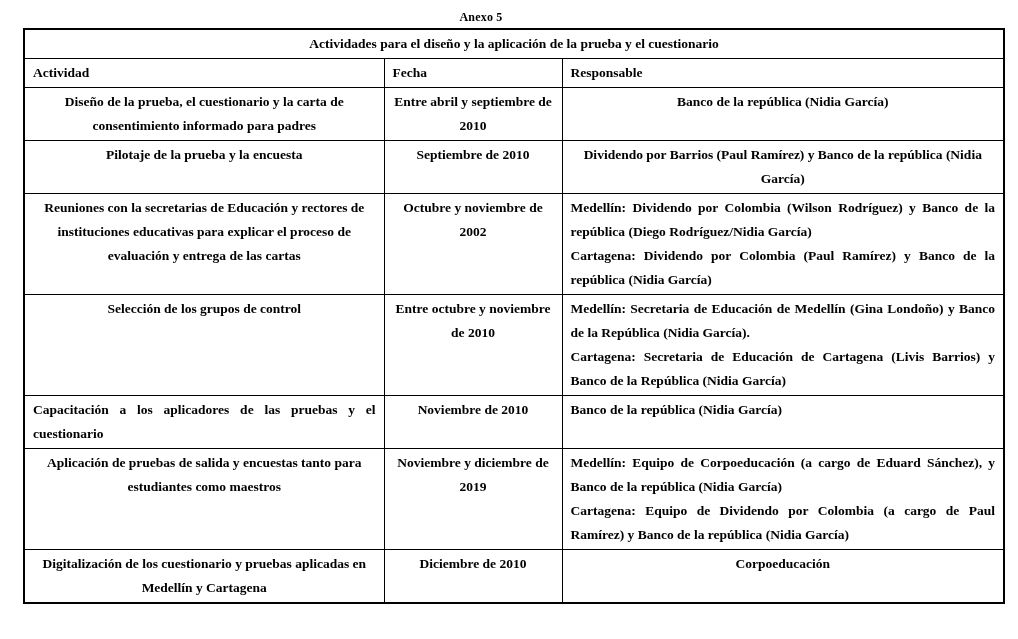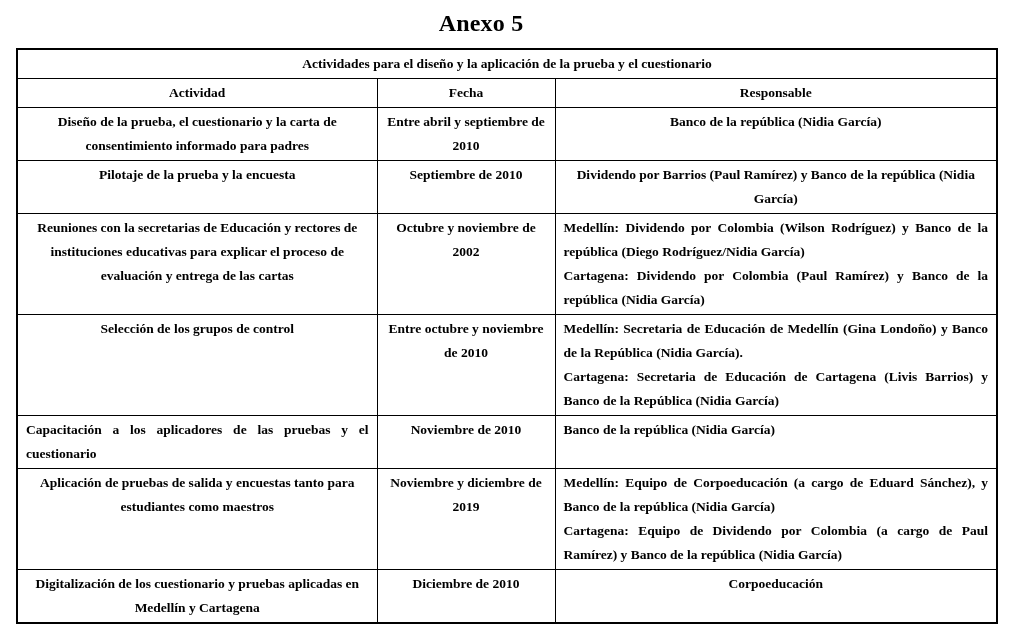--- a/index.html
+++ b/index.html
@@ -13,47 +13,47 @@
   }
   .doc {
     width: 1018px;
     height: 639px;
     overflow: hidden;
   }
   .title {
     width: 962px;
     text-align: center;
     font-weight: bold;
-    font-size: 24px;
-    margin: 10px 0 11px 0;
+    font-size: 12px;
+    margin: 10px 0 3px 0;
     letter-spacing: 0.2px;
   }
   table.main {
     border-collapse: collapse;
-    margin-left: 16px;
+    margin-left: 23px;
     width: 980px;
     table-layout: fixed;
     border: 2px solid #000;
   }
   table.main td {
     border: 1px solid #000;
     vertical-align: top;
     padding: 2px 8px;
     font-size: 13.5px;
     line-height: 24px;
   }
   td.caption-cell {
     font-weight: bold;
     text-align: center;
     font-size: 14px;
     padding: 2px 4px;
   }
   td.colhead {
     font-weight: bold;
-    text-align: center;
+    text-align: left;
     font-size: 14px;
     padding: 1px 4px;
   }
   td p { margin: 0; font-weight: bold; }
   .center  { text-align: center; }
   .justify { text-align: justify; }
   .left    { text-align: left; }
 </style>
 </head>
 <body>

